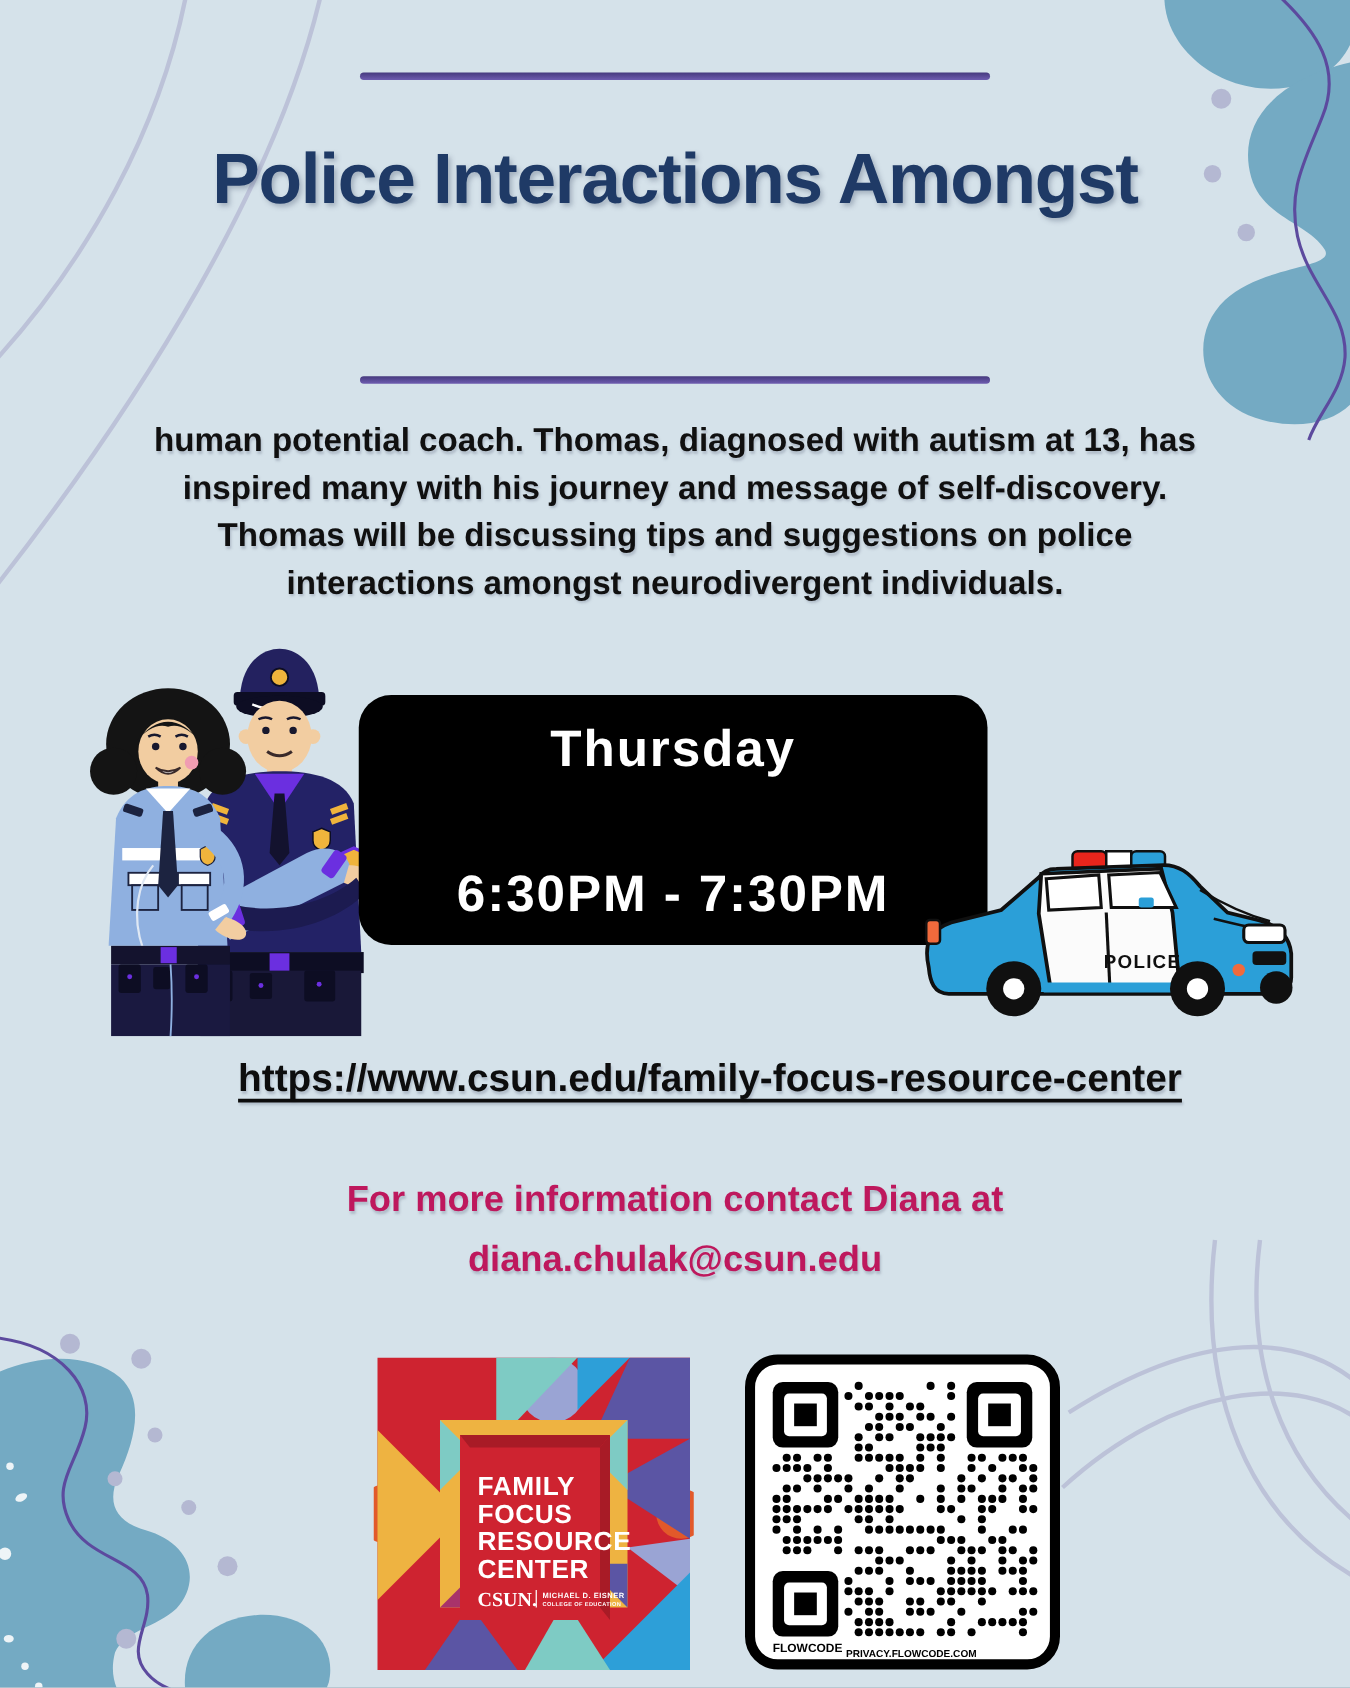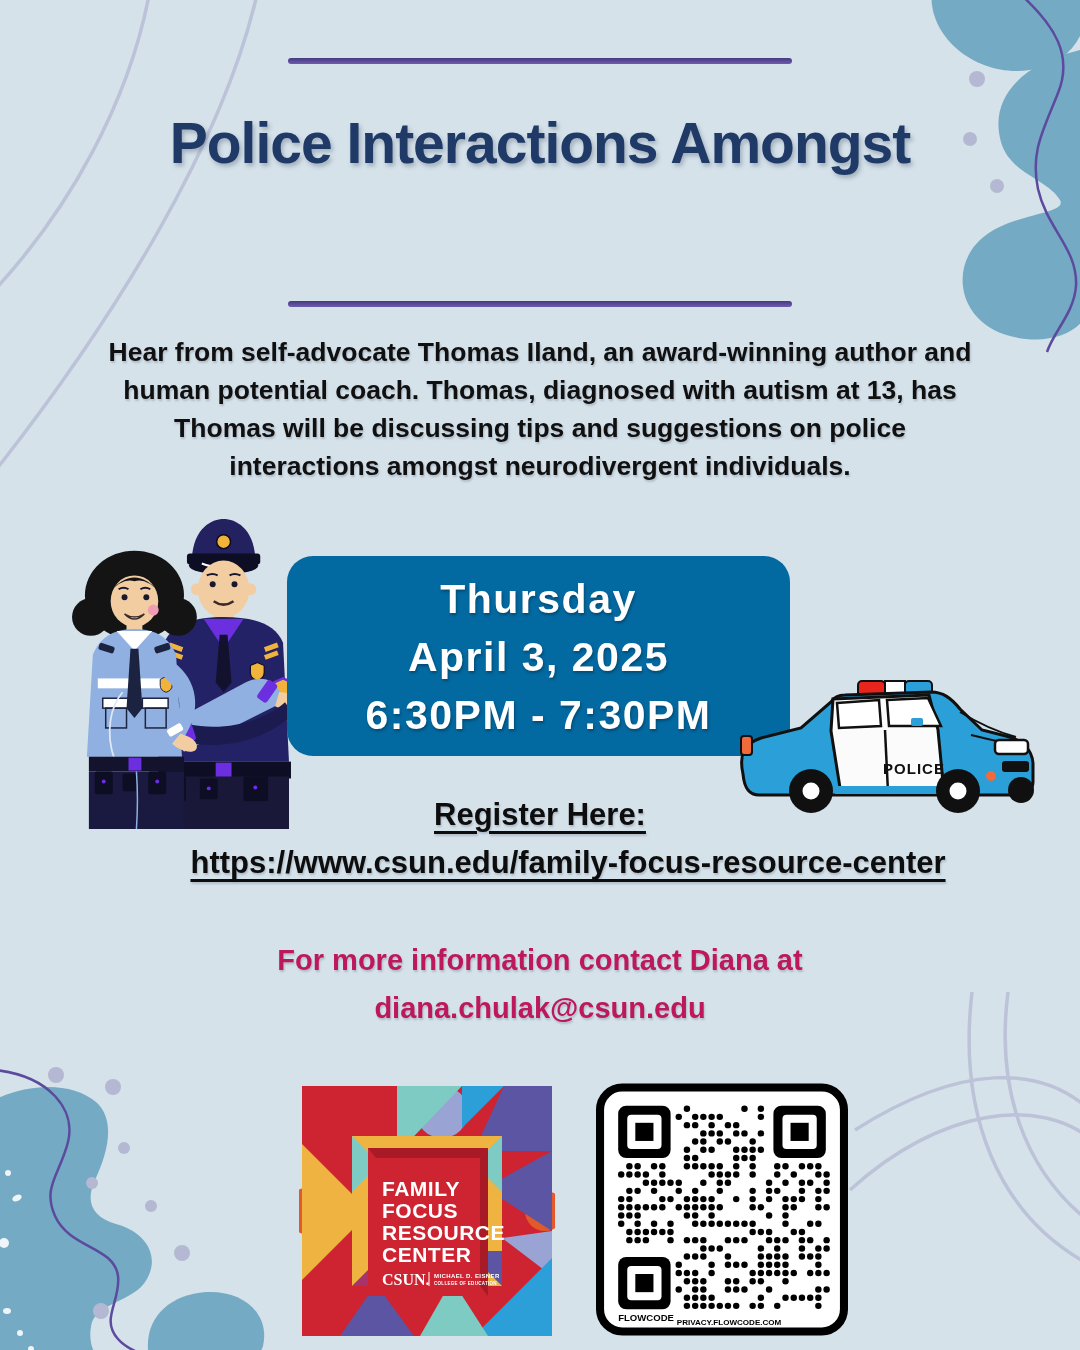--- a/index.html
+++ b/index.html
@@ -21,21 +21,21 @@
   #title-line1{top:110px;}
   #title-line2{top:190px;}
   .description{
     position:absolute;top:333px;left:90px;width:900px;text-align:center;
     font-size:26.5px;font-weight:bold;color:#101010;line-height:38px;
     text-shadow:1px 2px 2px rgba(120,130,150,.4);
   }
   .officers{position:absolute;left:53px;top:512px;width:258px;height:317px;}
   .event-box{
     position:absolute;left:287px;top:556px;width:503px;height:200px;
-    background:#0369a1;border-radius:26px;
+    background:#000000;border-radius:26px;
   }
   .event-line{
     position:absolute;left:0;width:100%;text-align:center;color:#ffffff;
     font-weight:bold;font-size:41px;letter-spacing:1.5px;
     text-shadow:1px 2px 3px rgba(0,0,0,.3);white-space:nowrap;
   }
   #event-day{top:20px;}
   #event-date{top:78px;}
   #event-time{top:136px;}
   .car{position:absolute;left:733px;top:678px;width:307px;height:140px;}
@@ -115,22 +115,22 @@
       <path d="M 850 1190 C 940 1108 1040 1096 1092 1140"></path>
     </g>
   </svg>
 
   <div class="divider" id="divider-top"></div>
   <div class="divider" id="divider-bottom"></div>
 
   <div class="title-line" id="title-line1">Police Interactions Amongst</div>
 
   <div class="description">
-    <div>Hear from self-advocate Thomas Iland, an award-winning author and</div>
     <div>human potential coach. Thomas, diagnosed with autism at 13, has</div>
+    <div>inspired many with his journey and message of self-discovery.</div>
     <div>Thomas will be discussing tips and suggestions on police</div>
     <div>interactions amongst neurodivergent individuals.</div>
   </div>
 
   <svg class="officers" viewBox="0 0 260 320" aria-hidden="true">
 
     <g>
       <path d="M 140 46 C 142 16 160 7 172 7 C 184 7 202 16 204 46 Z" fill="#23215f"></path>
       <rect x="135" y="42" width="74" height="11" rx="3" fill="#0d0d23"></rect>
       <circle cx="172" cy="30" r="7" fill="#f0b43c" stroke="#0d0d23" stroke-width="1.5"></circle>
@@ -206,21 +206,20 @@
       <rect x="70" y="264" width="14" height="18" rx="2" fill="#0d0d23"></rect>
       <rect x="96" y="262" width="18" height="23" rx="2" fill="#0d0d23"></rect>
       <circle cx="51" cy="272" r="2" fill="#6b2fe0"></circle>
       <circle cx="105" cy="272" r="2" fill="#6b2fe0"></circle>
       <path d="M 84 262 Q 86 290 84 320" stroke="#8fb0e0" stroke-width="1.5" fill="none"></path>
     </g>
   </svg>
 
   <div class="event-box">
     <div class="event-line" id="event-day">Thursday</div>
-    <div class="event-line" id="event-date">April 3, 2025</div>
     <div class="event-line" id="event-time">6:30PM - 7:30PM</div>
   </div>
 
   <svg class="car" viewBox="0 0 307 140" aria-hidden="true">
     <g>
       <rect x="125" y="3" width="27" height="16" rx="4" fill="#e8251c" stroke="#101010" stroke-width="2"></rect>
       <rect x="152" y="3" width="20" height="16" fill="#ffffff" stroke="#101010" stroke-width="2"></rect>
       <rect x="172" y="3" width="27" height="16" rx="4" fill="#2b9fd8" stroke="#101010" stroke-width="2"></rect>
       <rect x="120" y="17" width="84" height="5" rx="2" fill="#101010"></rect>
     </g>
@@ -239,21 +238,20 @@
     <text x="181" y="96" text-anchor="middle" font-family="Liberation Sans, sans-serif" font-weight="bold" font-size="15" letter-spacing="1" fill="#101010">POLICE</text>
     <circle cx="288" cy="112" r="13" fill="#101010"></circle>
     <g>
       <circle cx="78" cy="113" r="22" fill="#101010"></circle>
       <circle cx="78" cy="113" r="8.5" fill="#ffffff"></circle>
       <circle cx="225" cy="113" r="22" fill="#101010"></circle>
       <circle cx="225" cy="113" r="8.5" fill="#ffffff"></circle>
     </g>
   </svg>
 
-  <div class="register-label">Register Here:</div>
   <div class="register-url">https://www.csun.edu/family-focus-resource-center</div>
 
   <div class="contact-line" id="contact-line1">For more information contact Diana at</div>
   <div class="contact-line" id="contact-line2">diana.chulak@csun.edu</div>
 
   <svg class="ffrc-logo" viewBox="0 0 250 250" aria-hidden="true">
     <rect width="250" height="250" fill="#ce2330"></rect>
     <circle cx="8" cy="125" r="24" fill="#e2592a"></circle>
     <circle cx="243" cy="125" r="20" fill="#e2592a"></circle>
     <circle cx="140" cy="26" r="26" fill="#9aa4d4"></circle>

